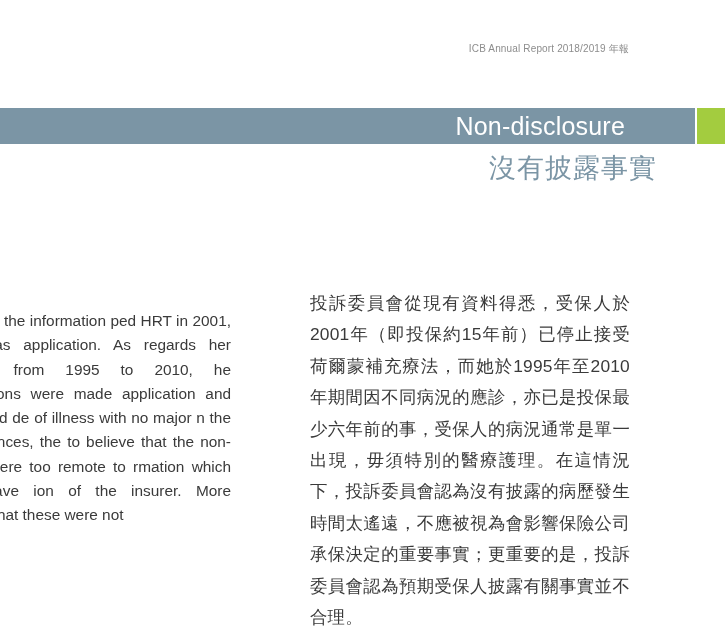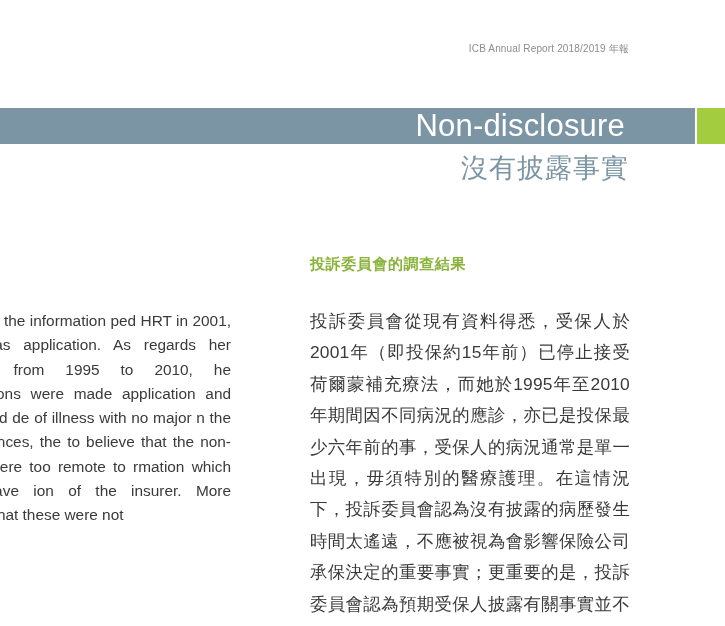--- a/index.html
+++ b/index.html
@@ -36,21 +36,21 @@
     width: 695px;
     height: 36px;
     background: #7b95a5;
   }
   .banner-title {
     position: absolute;
     right: 70px;
     top: 50%;
     transform: translateY(-50%);
     color: #ffffff;
-    font-size: 31px;
+    font-size: 25px;
     letter-spacing: 0.2px;
     white-space: nowrap;
   }
   .banner-accent {
     position: absolute;
     top: 108px;
     left: 697px;
     width: 28px;
     height: 36px;
     background: #a3cc3f;
@@ -59,20 +59,21 @@
   .banner-subtitle {
     position: absolute;
     top: 150px;
     left: 0;
     width: 629px;
     text-align: right;
     color: #7b95a5;
     font-size: 27px;
     letter-spacing: 1px;
     white-space: nowrap;
+    padding-left: 28px;
   }
 
   
   .col-left {
     position: absolute;
     top: 255px;
     left: -69px;
     width: 300px;
   }
   .col-right {
@@ -133,16 +134,15 @@
 
 <div class="banner-subtitle">沒有披露事實</div>
 
 <div class="col-left">
   <div class="cut-heading">結</div>
   <div class="spacer-en"></div>
   <p class="body-en">ware from the information ped HRT in 2001, which was  application. As regards her onditions from 1995 to 2010, he consultations were made  application and the insured de of illness with no major n the circumstances, the  to believe that the non- insured were too remote to rmation which would have ion of the insurer. More  believed that these were not</p>
 </div>
 
 <div class="col-right">
-  <h2 class="heading-green">投訴委員會的調查結果</h2>
   <div class="spacer-zh"></div>
   <p class="body-zh">投訴委員會從現有資料得悉，受保人於2001年（即投保約15年前）已停止接受荷爾蒙補充療法，而她於1995年至2010年期間因不同病況的應診，亦已是投保最少六年前的事，受保人的病況通常是單一出現，毋須特別的醫療護理。在這情況下，投訴委員會認為沒有披露的病歷發生時間太遙遠，不應被視為會影響保險公司承保決定的重要事實；更重要的是，投訴委員會認為預期受保人披露有關事實並不合理。</p>
 </div>
 
 </body></html>

